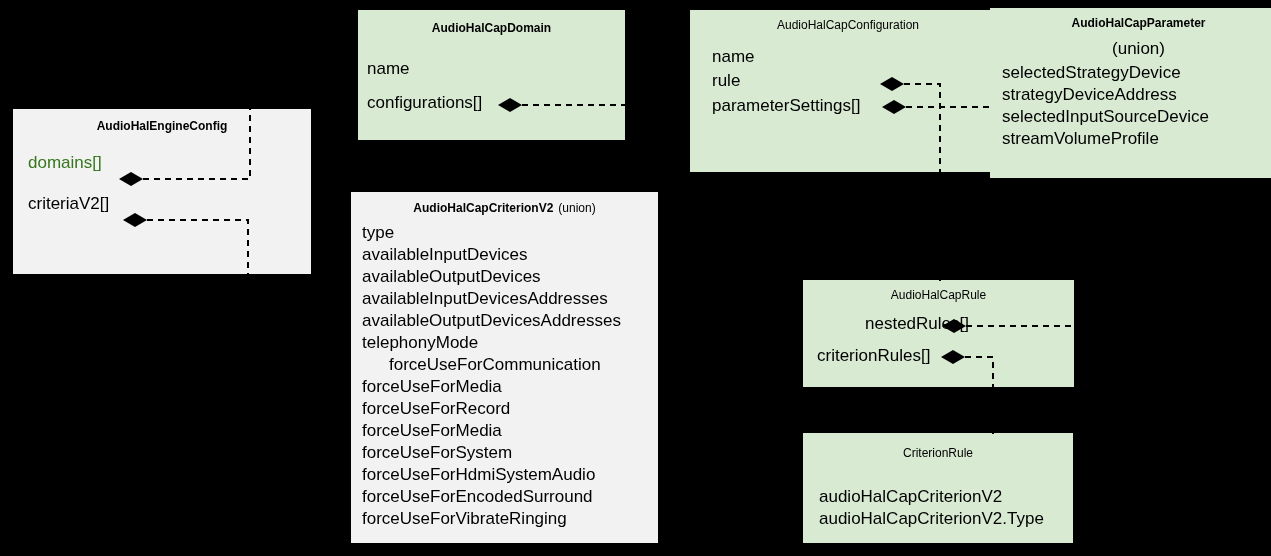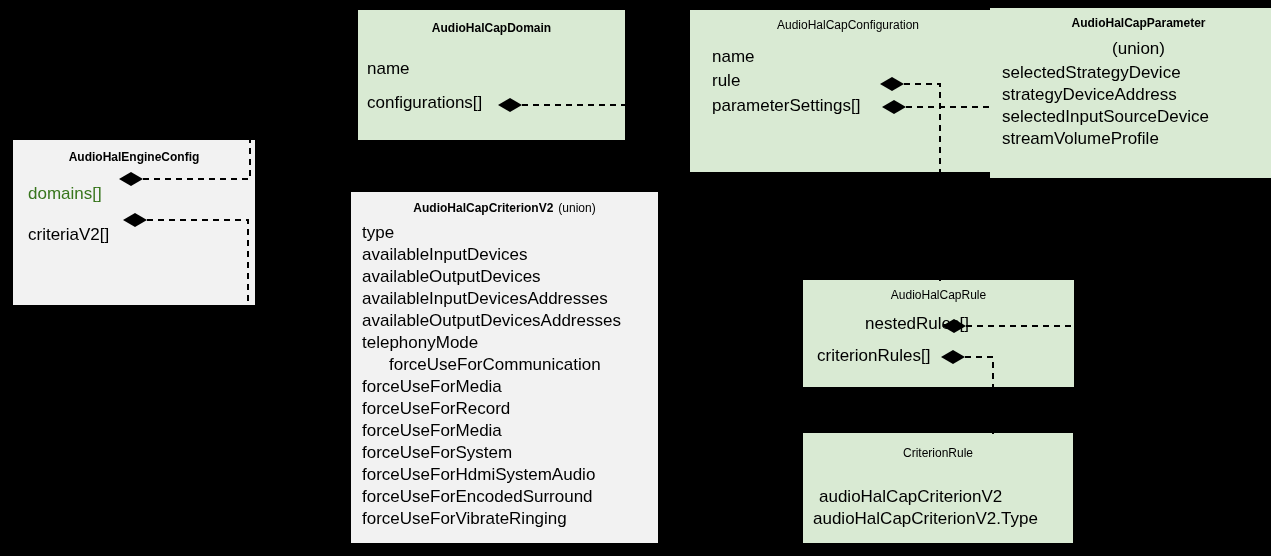--- a/index.html
+++ b/index.html
@@ -61,21 +61,21 @@
     fill: none;
     stroke: var(--connector, #000);
     stroke-width: 2;
     stroke-dasharray: 6 5;
   }
   .diamond { fill: var(--connector, #000); }
 </style>
 </head>
 <body>
 
-<div class="box gray" style="left:13px; top:140px; width:242px; height:165px;">
+<div class="box gray" style="left:13px; top:109px; width:298px; height:165px;">
   <span class="box-title bold" style="top:11px;">AudioHalEngineConfig</span>
   <span class="field green-label" style="left:15px; top:45px;">domains[]</span>
   <span class="field" style="left:15px; top:86px;">criteriaV2[]</span>
 </div>
 
 <div class="box green" style="left:358px; top:10px; width:267px; height:130px;">
   <span class="box-title bold" style="top:12px;">AudioHalCapDomain</span>
   <span class="field" style="left:9px; top:50px;">name</span>
   <span class="field" style="left:9px; top:84px;">configurations[]</span>
 </div>
@@ -116,21 +116,21 @@
 
 <div class="box green" style="left:803px; top:280px; width:271px; height:107px;">
   <span class="box-title" style="top:9px;">AudioHalCapRule</span>
   <span class="field" style="left:14px; top:35px;margin-left:48px;">nestedRules[]</span>
   <span class="field" style="left:14px; top:67px;">criterionRules[]</span>
 </div>
 
 <div class="box green" style="left:803px; top:433px; width:270px; height:110px;">
   <span class="box-title" style="top:14px;">CriterionRule</span>
   <span class="field" style="left:16px; top:55px;">audioHalCapCriterionV2</span>
-  <span class="field" style="left:10px; top:77px;">audioHalCapCriterionV2.Type</span>
+  <span class="field" style="left:16px; top:77px;">audioHalCapCriterionV2.Type</span>
 </div>
 
 <svg id="connector-overlay" width="1271" height="556" viewBox="0 0 1271 556">
   <path class="connector" d="M143,179 H250 V75 H358"></path>
   <path class="connector" d="M147,220 H248 V370 H351"></path>
   <path class="connector" d="M522,105 H690"></path>
   <path class="connector" d="M904,84 H940 V281"></path>
   <path class="connector" d="M906,107 H990"></path>
   <path class="connector" d="M966,326 H1090"></path>
   <path class="connector" d="M965,357 H993 V434"></path>

